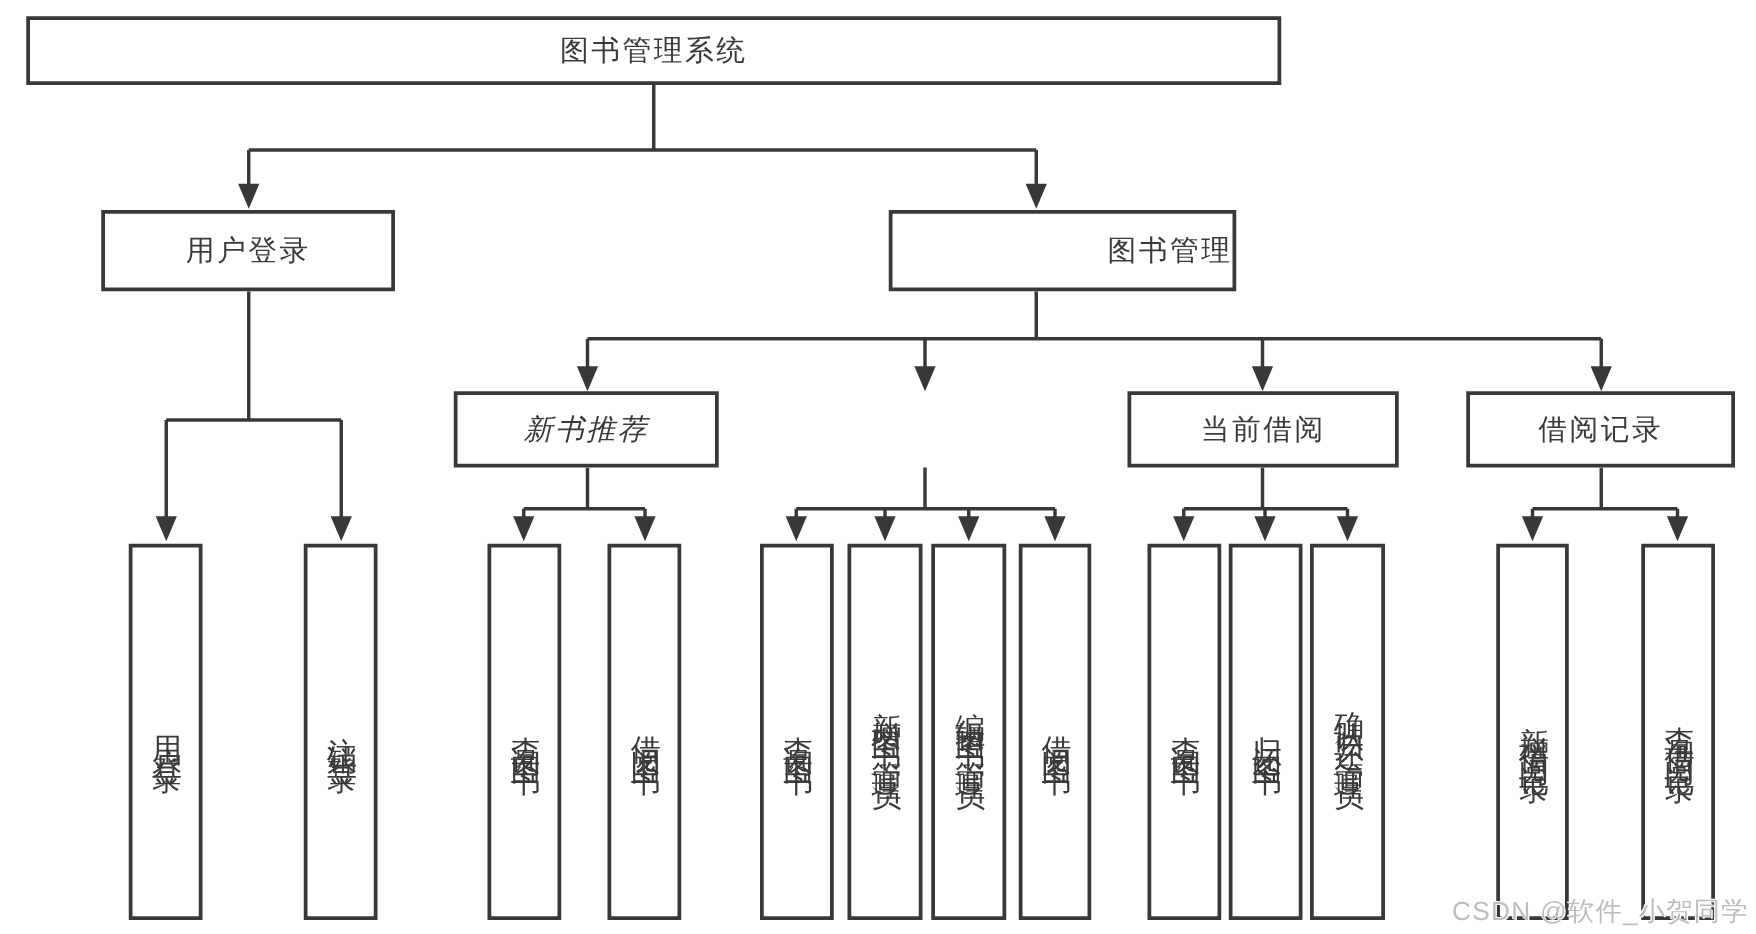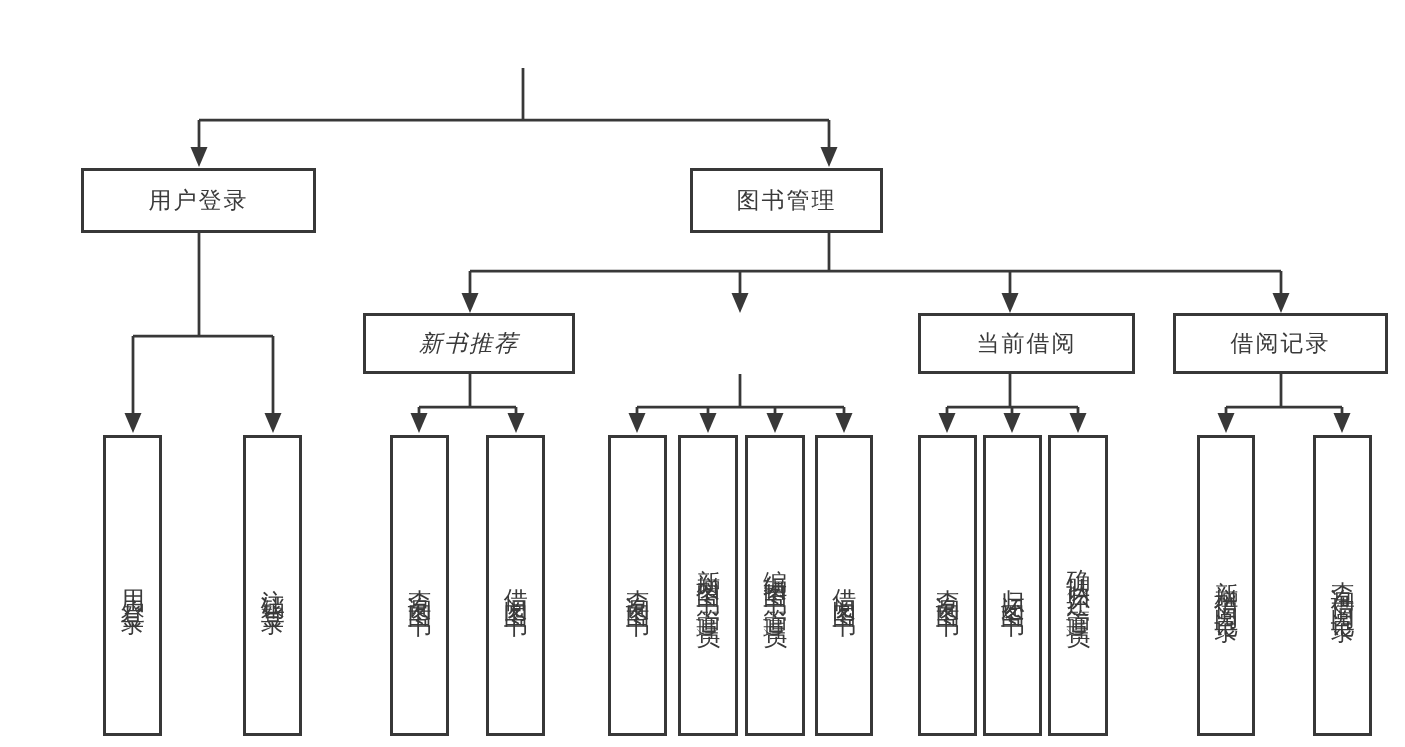--- a/index.html
+++ b/index.html
@@ -99,32 +99,35 @@
       <polygon points="766.5,413 783.5,413 775,433"></polygon>
       <polygon points="835.5,413 852.5,413 844,433"></polygon>
       <polygon points="938.5,413 955.5,413 947,433"></polygon>
       <polygon points="1003.5,413 1020.5,413 1012,433"></polygon>
       <polygon points="1069.5,413 1086.5,413 1078,433"></polygon>
       <polygon points="1217.5,413 1234.5,413 1226,433"></polygon>
       <polygon points="1333.5,413 1350.5,413 1342,433"></polygon>
     </g>
   </svg>
 
+  <div class="node hbox" style="left:21px; top:13px; width:1004px; height:55px;">
+    <span>图书管理系统</span>
+  </div>
 
   <div class="node hbox" style="left:81px; top:168px; width:235px; height:65px;">
     <span>用户登录</span>
   </div>
-  <div class="node hbox" style="left:690px; top:168px; width:193px; height:65px;">
+  <div class="node hbox" style="left:711px; top:168px; width:278px; height:65px;justify-content:flex-end;">
     <span>图书管理</span>
   </div>
 
   <div class="node hbox" style="left:363px; top:313px; width:212px; height:61px;font-style:italic;">
     <span>新书推荐</span>
   </div>
-  <div class="node hbox" style="left:902px; top:313px; width:217px; height:61px;margin-left:16px;">
+  <div class="node hbox" style="left:902px; top:313px; width:217px; height:61px;">
     <span>当前借阅</span>
   </div>
   <div class="node hbox" style="left:1173px; top:313px; width:215px; height:61px;">
     <span>借阅记录</span>
   </div>
 
   <div class="node vbox" style="left:103px; width:59px;">
     <span>用户登录</span>
   </div>
   <div class="node vbox" style="left:243px; width:59px;">
@@ -161,14 +164,15 @@
     <span>确认归还（管理员）</span>
   </div>
 
   <div class="node vbox" style="left:1197px; width:58px;">
     <span>新增借阅记录</span>
   </div>
   <div class="node vbox" style="left:1313px; width:59px;">
     <span>查询借阅记录</span>
   </div>
 
+  <div class="watermark">CSDN @软件_小贺同学</div>
 
 </div>
 
 </body></html>

